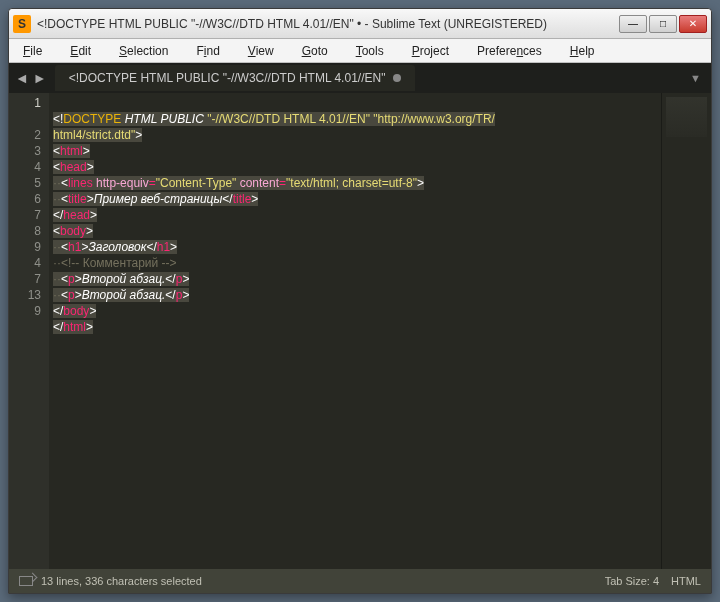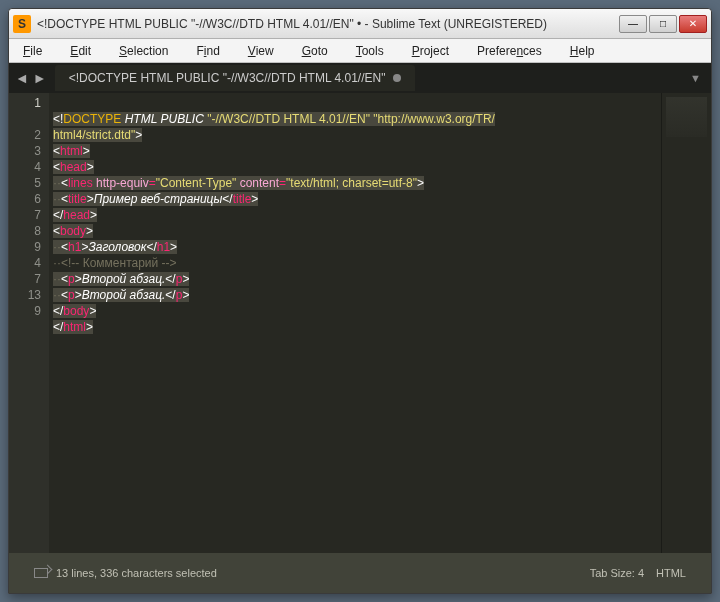--- a/index.html
+++ b/index.html
@@ -28,21 +28,21 @@
 .c-tag { color:#f92672; }
 .c-doc { color:#eab308; }
 .c-attr { color:#f9a8d4; }
 .c-op { color:#f92672; }
 .c-str { color:#e6db74; }
 .c-txt { color:#fff;font-style:italic; }
 .c-comm { color:#75715e; }
 .c-ang { color:#fff; }
 .minimap { width:50px; background:#272822; border-left:1px solid #1a1b17; position:relative; }
 .minimap .mmblob { position:absolute; top:4px; left:4px; right:4px; height:40px; background:linear-gradient(#3a3b34,#2c2d27); opacity:0.6; }
-.statusbar { height:40px; background:#414339; color:#c0c0b4; font-size:11px; display:flex; align-items:center; padding:0 25px; }
+.statusbar { height:24px; background:#414339; color:#c0c0b4; font-size:11px; display:flex; align-items:center; padding:0 10px; }
 .statusbar .sbleft { display:flex; align-items:center; gap:8px; }
 .sbicon { width:14px; height:10px; border:1px solid #888; position:relative; }
 .sbicon::after { content:''; position:absolute; right:-4px; top:-3px; width:6px; height:6px; border-right:1px solid #888; border-top:1px solid #888; transform:rotate(45deg); }
 .statusbar .spacer { flex:1; }
 .sbitem { margin-left:12px; cursor:pointer; }
 </style>
 </head>
 <body>
 
 <div class="window">

